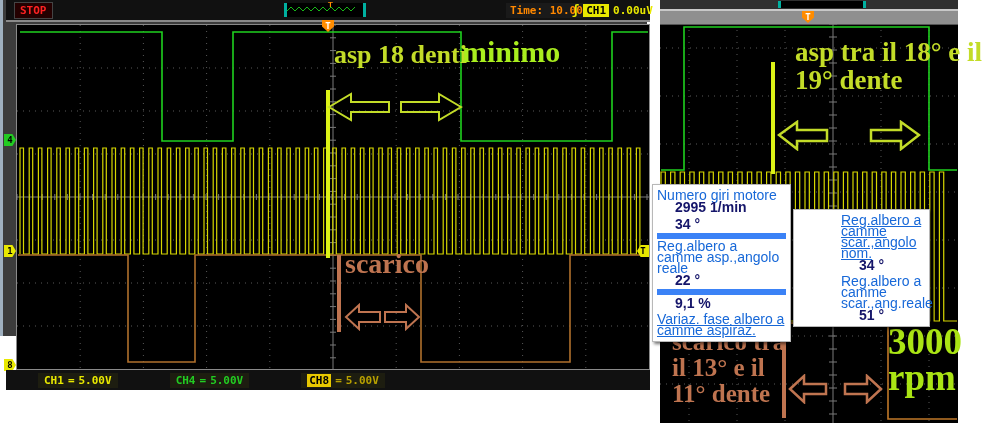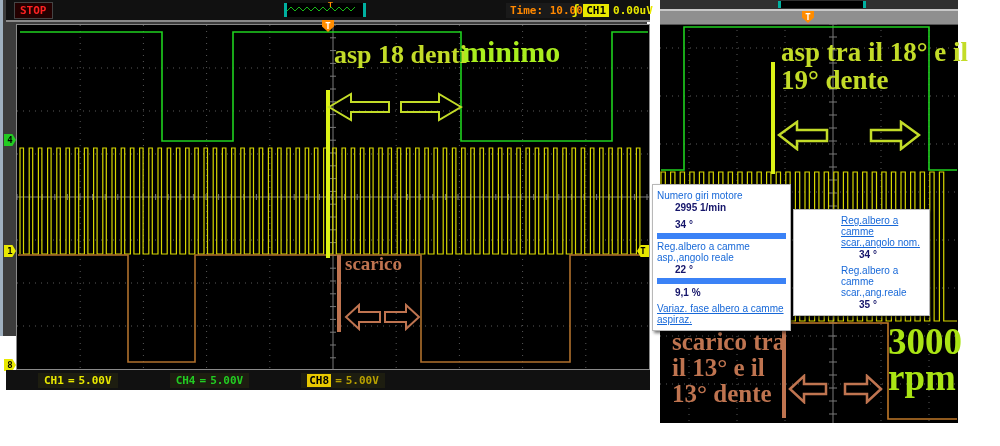--- a/index.html
+++ b/index.html
@@ -37,31 +37,31 @@
           font-family:"DejaVu Sans Mono",monospace;font-size:9px;font-weight:bold;color:#000;}
   .pent-right{clip-path:polygon(0 0,70% 0,100% 50%,70% 100%,0 100%);}
   .pent-left{clip-path:polygon(100% 0,30% 0,0 50%,30% 100%,100% 100%);}
   .pent-down{clip-path:polygon(0 0,100% 0,100% 55%,50% 100%,0 55%);}
   .m-green{background:#22cc22;} .m-yellow{background:#e8e800;} .m-orange{background:#ff8c00;color:#fff;}
 
   
   .ann{font-family:"Liberation Serif",serif;font-weight:bold;white-space:nowrap;}
   .ann-asp{color:#c3dc28;font-size:26px;}
   .ann-minimo{color:#a9ee1e;font-size:30px;}
-  .ann-scarico{color:#bf7450;font-size:19px;line-height:27px;}
+  .ann-scarico{color:#bf7450;font-size:28px;line-height:27px;}
   .ann-asp-r{color:#c3dc28;font-size:27px;line-height:28px;}
   .ann-scarico-r{color:#bf7450;font-size:25px;line-height:26px;}
   .ann-rpm{color:#aae414;font-size:37px;line-height:36px;}
   .vbar{width:4px;}
   .vbar-lime{background:#dcf216;}
   .vbar-brown{background:#bf7450;}
 
   
   .popup{background:#fff;border:1px solid #b8b8b8;box-shadow:2px 2px 3px rgba(0,0,0,.55);
-         font-size:10px;line-height:11px;padding:3px 4px 2px 4px;box-sizing:border-box;}
+         font-size:14px;line-height:11px;padding:3px 4px 2px 4px;box-sizing:border-box;}
   .p-row{padding:2px 0 3px 0;}
   .p-row.divided{border-top:6px solid #3b82f6;}
   .p-label{color:#1768d8;display:block;}
   .p-label.u{text-decoration:underline;}
   .p-value{color:#15156a;font-weight:bold;display:block;padding-left:18px;margin-top:1px;}
 
   
   #right-scope{left:660px;top:0;width:298px;height:423px;background:#000;}
   #r-strip1{left:0;top:0;width:298px;height:9px;background:#2f2f2f;}
   #r-preview{left:118px;top:1px;width:82px;height:7px;background:#000;
@@ -294,36 +294,36 @@
         <path d="M169,338h8" fill="none" stroke="#7a7a7a" stroke-width="1"></path>
         <path d="M169,351h8" fill="none" stroke="#7a7a7a" stroke-width="1"></path>
         <path d="M169,364h8" fill="none" stroke="#7a7a7a" stroke-width="1"></path>
         <path d="M169,377h8" fill="none" stroke="#7a7a7a" stroke-width="1"></path>
         <path d="M169,390h8" fill="none" stroke="#7a7a7a" stroke-width="1"></path>
         <path d="M1,297H1V148h4.32V297H10.600000000000023V148h4.32V297H20.200000000000045V148h4.32V297H29.800000000000068V148h4.32V297H39.40000000000009V148h4.32V297H49.000000000000114V148h4.32V297H58.600000000000136V148h4.32V297H68.20000000000016V148h4.32V297H77.80000000000018V148h4.32V297H87.4000000000002V148h4.32V297H97.00000000000023V148h4.32V297H106.60000000000025V148h4.32V297H116.20000000000027V148h4.32V297H125.8000000000003V148h4.32V297H135.40000000000032V148h4.32V297H145.00000000000034V148h4.32V297H154.60000000000036V148h4.32V297H164.2000000000004V148h4.32V297H173.8000000000004V148h4.32V297H183.40000000000043V148h4.32V297H193.00000000000045V148h4.32V297H202.60000000000048V148h4.32V297H212.2000000000005V148h4.32V297H221.80000000000052V148h4.32V297H231.40000000000055V148h4.32V297H241.00000000000057V148h4.32V297H250.6000000000006V148h4.32V297H260.2000000000006V148h4.32V297H269.80000000000064V148h4.32V297H279.40000000000066V148h4.32V297H297" fill="none" stroke="#d6d600" stroke-width="1.2"></path>
         <path d="M1,146H24V3H269V146H297" fill="none" stroke="#1fd11f" stroke-width="1.6"></path>
         <path d="M1,299H228V395H297" fill="none" stroke="#c07828" stroke-width="1.6"></path>
       </svg>
 
-    <div class="abs ann ann-asp-r" style="left:121px;top:38px;">
+    <div class="abs ann ann-asp-r" style="left:135px;top:38px;">
       <div>asp tra il 18° e il</div>
       <div>19° dente</div>
     </div>
     <div class="abs vbar vbar-lime" style="left:111px;top:62px;height:112px;"></div>
     <svg class="abs" style="left:117px;top:120px;" width="52" height="31">
       <polygon points="2,15 20,2 20,10 50,10 50,21 20,21 20,29" fill="none" stroke="#c3dc28" stroke-width="2.5"></polygon>
       </svg>
     <svg class="abs" style="left:209px;top:120px;" width="52" height="31">
       <polygon points="50,15 32,2 32,10 2,10 2,21 32,21 32,29" fill="none" stroke="#c3dc28" stroke-width="2.5"></polygon>
       </svg>
 
     <div class="abs ann ann-scarico-r" style="left:12px;top:329px;">
       <div>scarico tra</div>
       <div>il 13° e il</div>
-      <div>13° dente</div>
+      <div>11° dente</div>
     </div>
     <div class="abs vbar vbar-brown" style="left:122px;top:325px;height:93px;"></div>
     <svg class="abs" style="left:128px;top:374px;" width="40" height="30">
       <polygon points="2,15 16,2 16,10 38,10 38,20 16,20 16,28" fill="none" stroke="#bf7450" stroke-width="2.5"></polygon>
       </svg>
     <svg class="abs" style="left:183px;top:374px;" width="40" height="30">
       <polygon points="38,15 24,2 24,10 2,10 2,20 24,20 24,28" fill="none" stroke="#bf7450" stroke-width="2.5"></polygon>
       </svg>
 
     <div class="abs ann ann-rpm" style="left:228px;top:324px;">
@@ -351,17 +351,17 @@
         <span class="p-label u">Variaz. fase albero a camme aspiraz.</span>
       </div>
     </div>
   <div class="abs popup" id="popup-right" style="left:793px;top:209px;width:137px;padding-left:47px;">
       <div class="p-row">
         <span class="p-label u">Reg.albero a camme scar.,angolo nom.</span>
         <span class="p-value">34 °</span>
       </div>
       <div class="p-row">
         <span class="p-label">Reg.albero a camme scar.,ang.reale</span>
-        <span class="p-value">35 °</span>
+        <span class="p-value">51 °</span>
       </div>
     </div>
 
 </div>
 
 </body></html>

